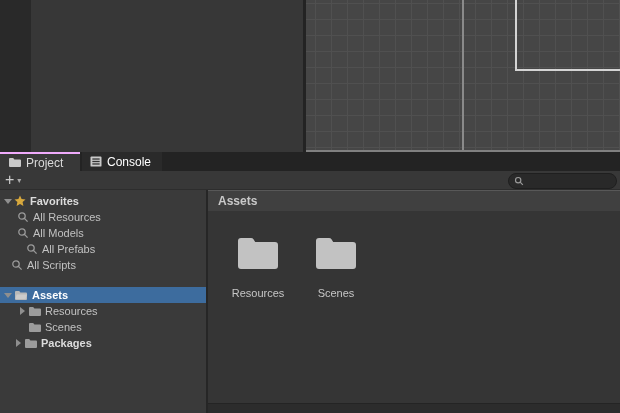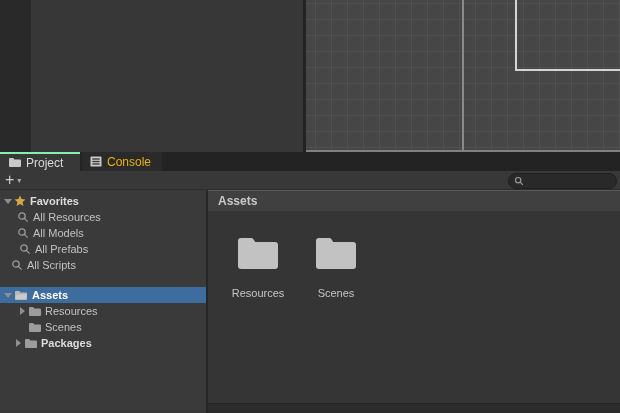--- a/index.html
+++ b/index.html
@@ -21,22 +21,22 @@
     background-size:16px 16px;background-position:9px 3px;
   }
   .major-vline{position:absolute;top:0;left:156px;width:2px;height:152px;background:#8a8a8a;}
   .outline-v{position:absolute;top:0;left:209px;width:2px;height:70px;background:#d4d4d4;}
   .outline-h{position:absolute;top:69px;left:209px;right:0;height:2px;background:#d4d4d4;}
   .grid-bottom{position:absolute;bottom:0;left:0;right:0;height:2px;background:#808080;}
   
   .tabstrip{position:absolute;top:152px;left:0;width:620px;height:19px;background:#232323;}
   .tab{position:absolute;top:0;height:19px;box-sizing:border-box;display:flex;align-items:center;
        gap:5px;padding:0 8px;font-size:12px;cursor:default;}
-  .tab-project{left:0;width:80px;background:#383838;border-top:2px solid #86efac;color:#dadada;}
-  .tab-console{left:82px;width:80px;background:#2a2a2a;color:#eab308;}
+  .tab-project{left:0;width:80px;background:#383838;border-top:2px solid #f0abfc;color:#dadada;}
+  .tab-console{left:82px;width:80px;background:#2a2a2a;color:#ffffff;}
   .tab .ic{display:flex;align-items:center;}
   
   .toolbar{position:absolute;top:171px;left:0;width:620px;height:19px;background:#383838;
            border-bottom:1px solid #2d2d2d;box-sizing:border-box;}
   .plusbtn{position:absolute;left:5px;top:0;height:18px;display:flex;align-items:center;color:#cccccc;}
   .plusbtn .plus{font-size:16px;line-height:16px;}
   .plusbtn .caret{font-size:8px;color:#aaaaaa;margin-left:3px;}
   .searchbox{position:absolute;right:3px;top:2px;width:97px;height:14px;background:#292929;
              border:1px solid #1f1f1f;border-radius:8px;display:flex;align-items:center;padding:0 5px;}
   .searchbox input{flex:1;background:transparent;border:none;outline:none;color:#cccccc;
@@ -139,21 +139,21 @@
       </div>
       <div class="trow" style="padding-left: 17px; text-align: right;">
         <span class="ticon">
           <svg width="12" height="12" viewBox="0 0 12 12">
             <circle cx="5" cy="5" r="3.2" fill="none" stroke="#9a9a9a" stroke-width="1.3"></circle>
             <line x1="7.4" y1="7.4" x2="10.6" y2="10.6" stroke="#9a9a9a" stroke-width="1.3"></line>
           </svg>
         </span>
         <span class="">All Models</span>
       </div>
-      <div class="trow" style="padding-left: 19px;">
+      <div class="trow" style="padding-left: 26px;">
         <span class="ticon">
           <svg width="12" height="12" viewBox="0 0 12 12">
             <circle cx="5" cy="5" r="3.2" fill="none" stroke="#9a9a9a" stroke-width="1.3"></circle>
             <line x1="7.4" y1="7.4" x2="10.6" y2="10.6" stroke="#9a9a9a" stroke-width="1.3"></line>
           </svg>
         </span>
         <span class="">All Prefabs</span>
       </div>
       <div class="trow" style="padding-left: 11px; align-items: center;">
         <span class="ticon">

